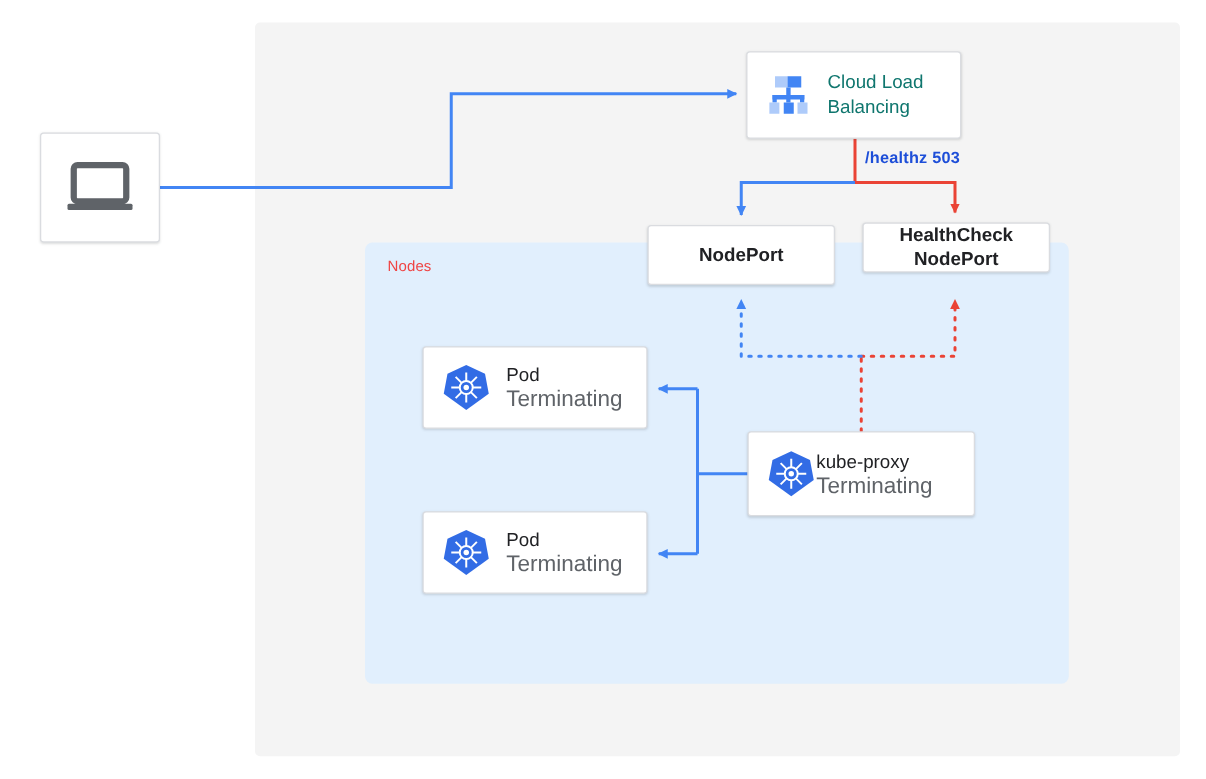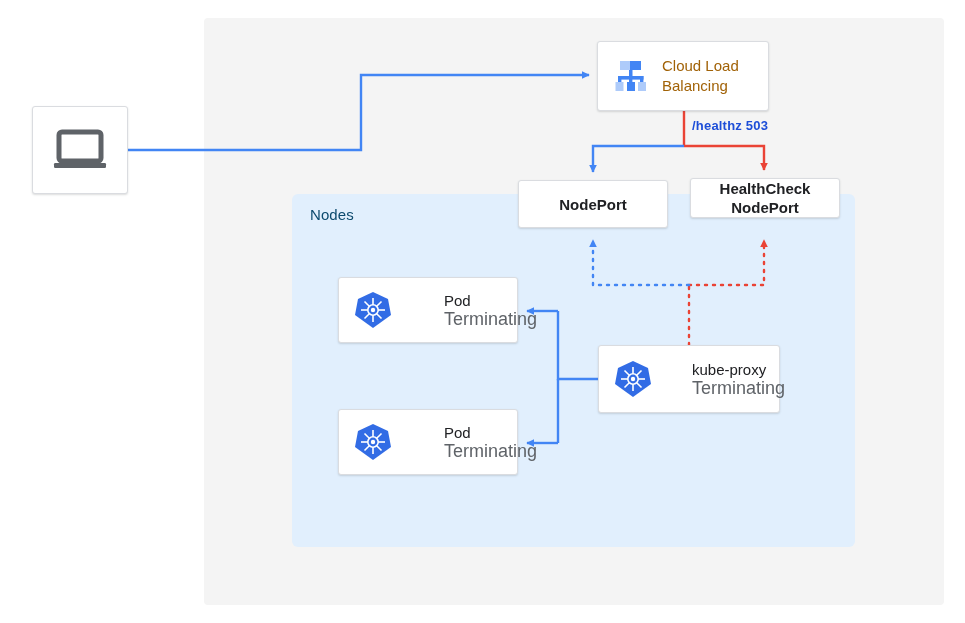--- a/index.html
+++ b/index.html
@@ -27,22 +27,22 @@
     border-radius: 4px;
   }
   .nodes-panel {
     left: 292px; top: 194px;
     width: 563px; height: 353px;
     background: #e1effd;
     border-radius: 6px;
   }
   .nodes-label {
     left: 310px; top: 206px;
-    font-size: 15px;
-    color: #0c4a6e;
+    font-size: 12px;
+    color: #ef4444;
     letter-spacing: .1px;
   }
 
   
   .card {
     background: #ffffff;
     border: 1px solid #dadce0;
     border-radius: 3px;
     box-shadow: 0 1px 2px rgba(60,64,67,.18);
     box-sizing: border-box;
@@ -62,21 +62,21 @@
   
   .clb-card {
     left: 597px; top: 41px;
     width: 172px; height: 70px;
     padding-left: 12px;
     gap: 10px;
   }
   .clb-icon { width: 42px; height: 42px; flex: none; }
   .clb-text {
     font-size: 15px;
-    color: #a16207;
+    color: #0f766e;
     line-height: 20px;
   }
 
   
   .np-card {
     left: 518px; top: 180px;
     width: 150px; height: 48px;
   }
   .hc-card {
     left: 690px; top: 178px;
@@ -110,21 +110,21 @@
   .card-title {
     font-size: 15px;
     color: #202124;
     line-height: 19px;
   }
   .card-sub {
     font-size: 18px;
     color: #5f6368;
     line-height: 19px;
   }
-  .card-textblock { display: flex; flex-direction: column; margin-left: 39px; }
+  .card-textblock { display: flex; flex-direction: column; }
 
   
   .healthz-label {
     left: 692px; top: 118px;
     font-size: 13px;
     font-weight: bold;
     color: #1d4ed8;
     letter-spacing: .2px;
   }
 

